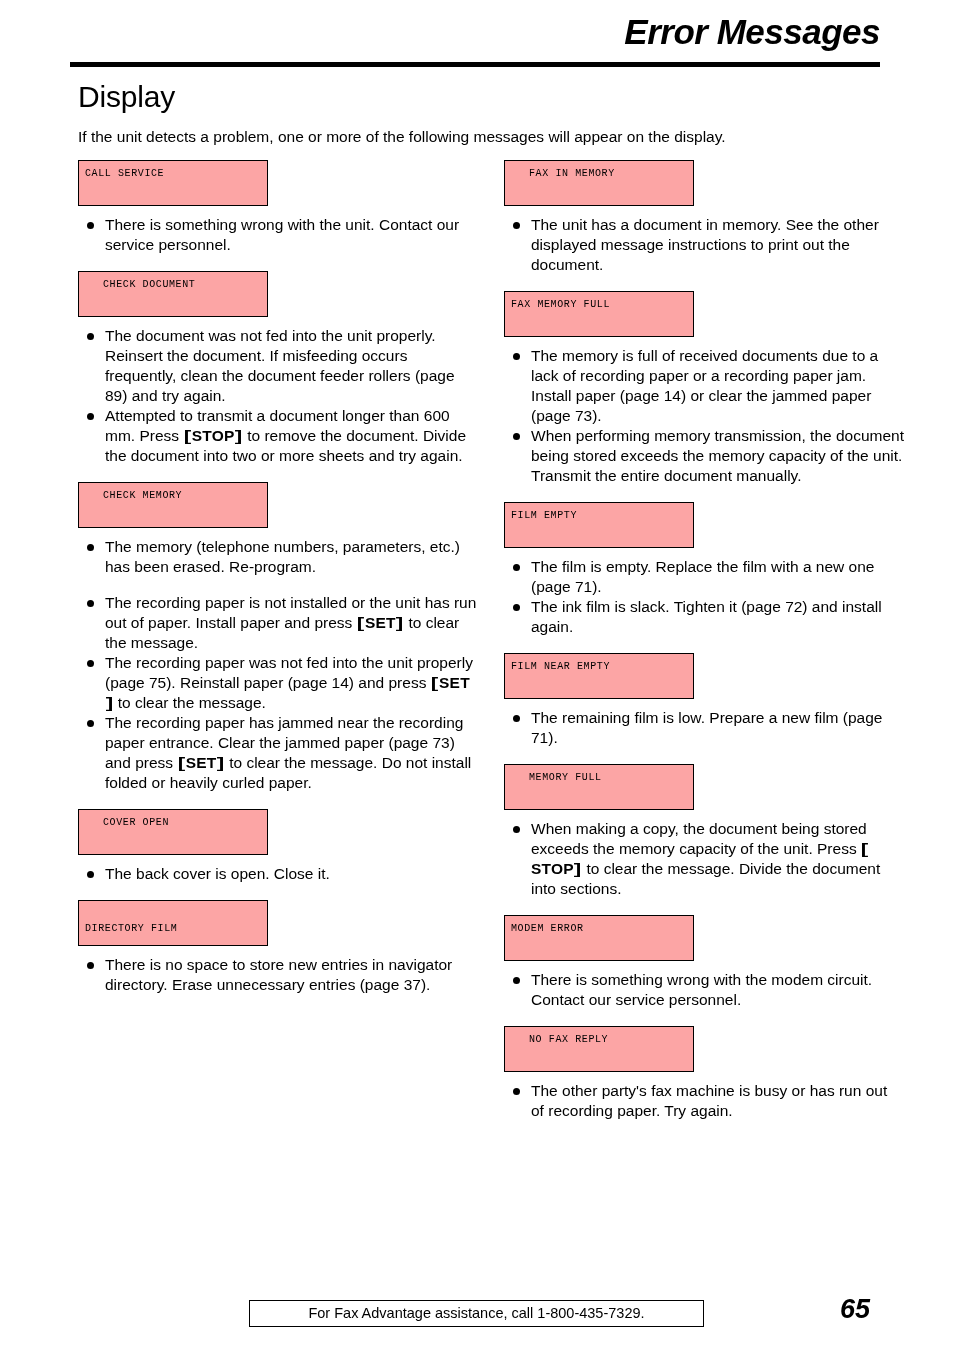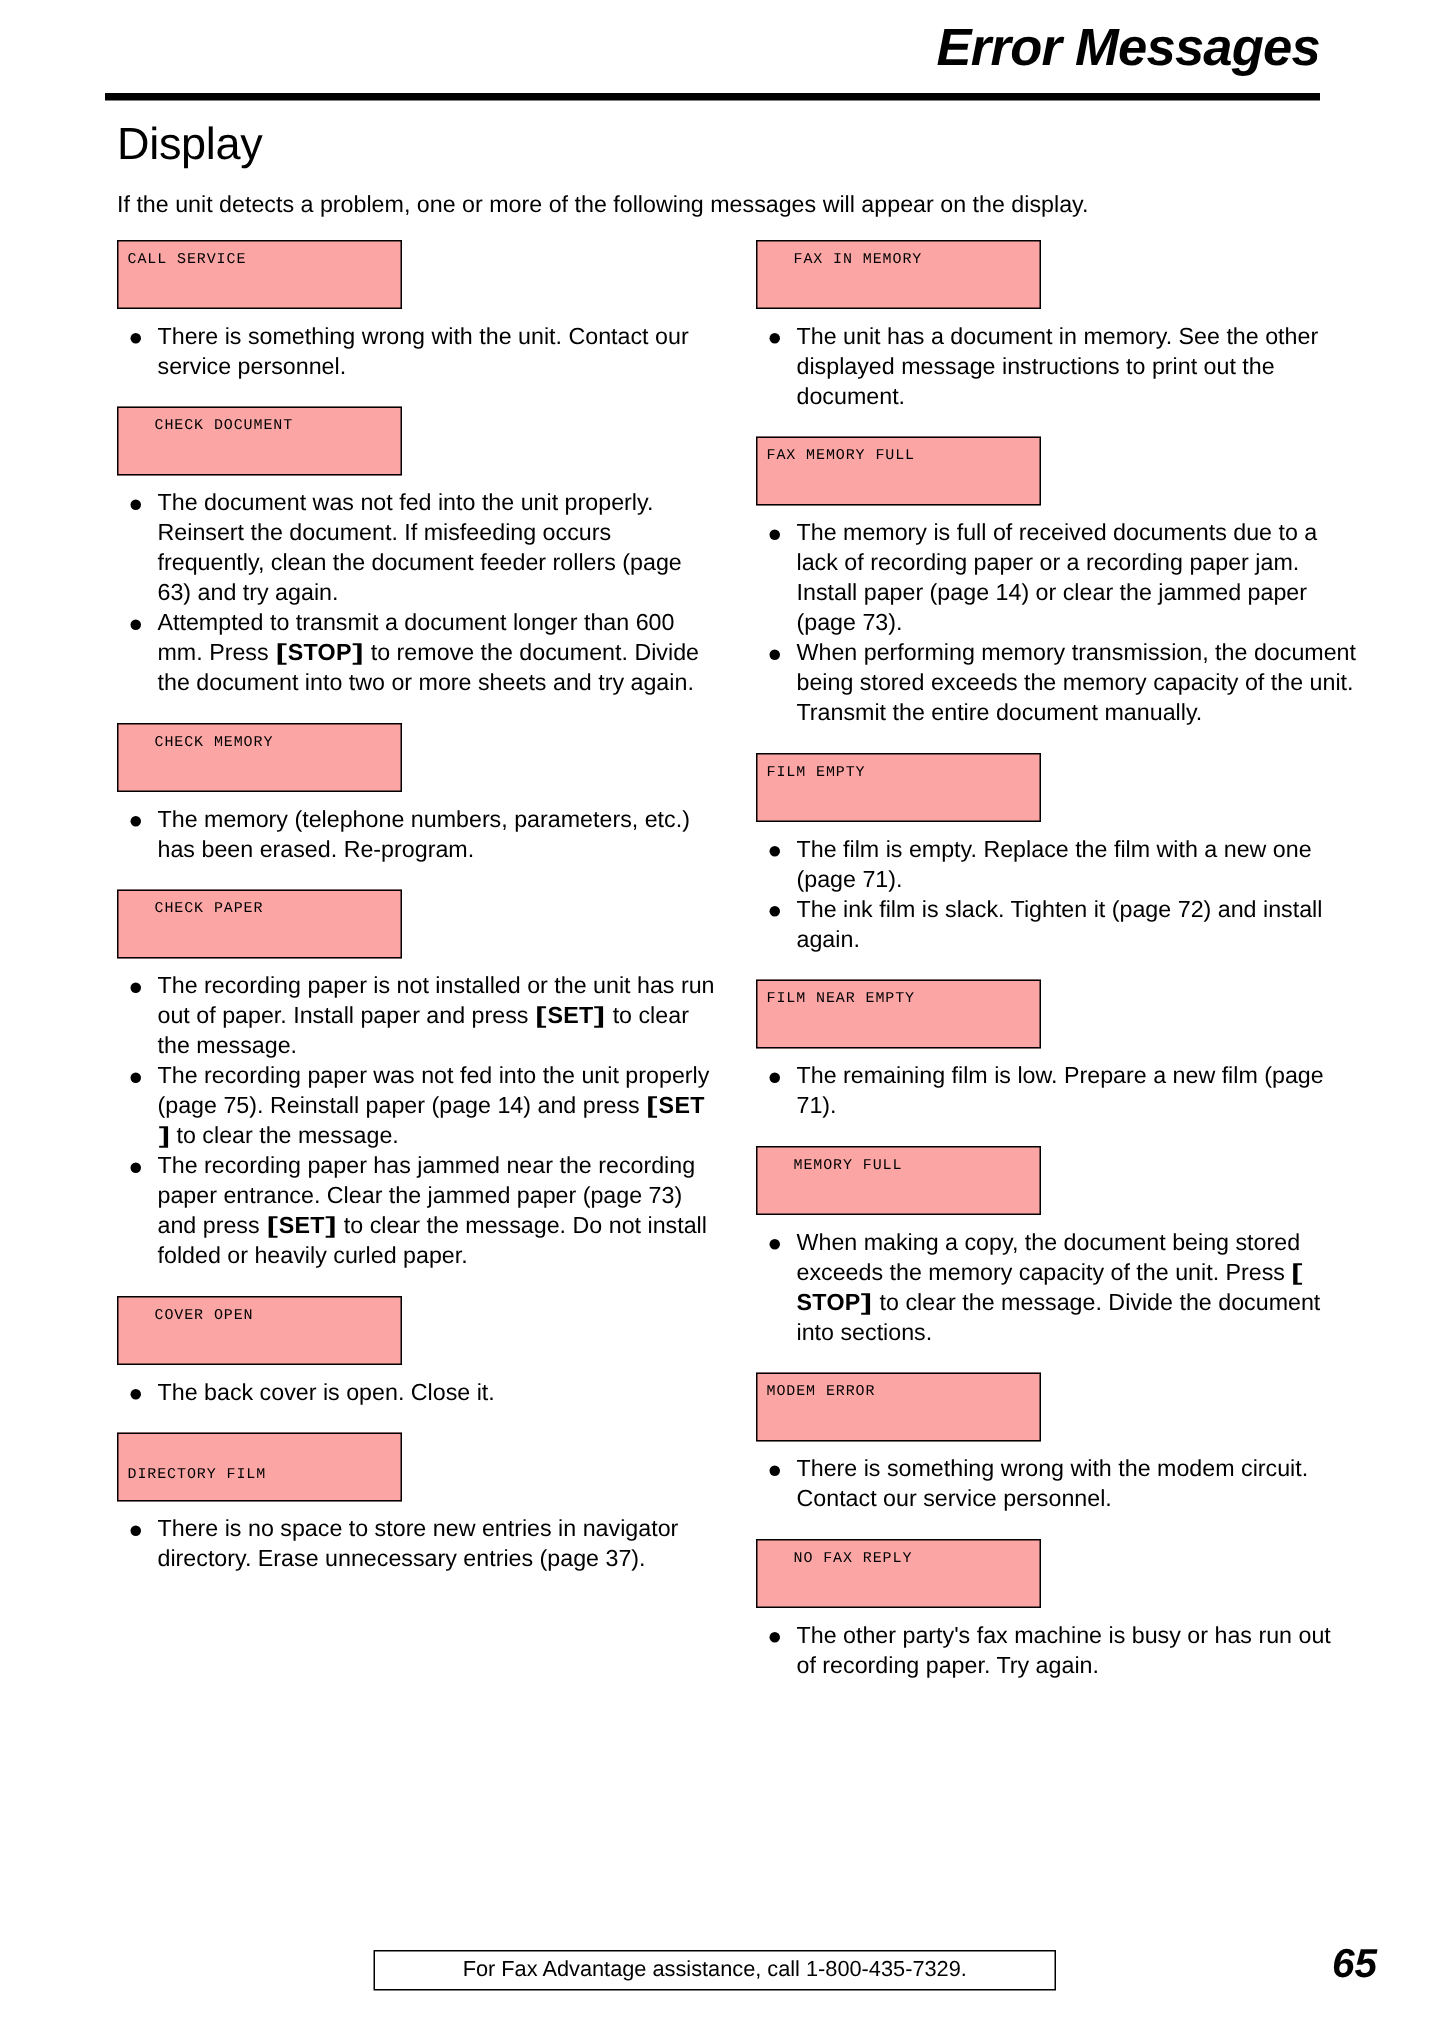--- a/index.html
+++ b/index.html
@@ -150,21 +150,20 @@
     text-align: center;
     white-space: nowrap;
   }
   .page-number {
     position: absolute;
     left: 840px;
     top: 1294px;
     font-size: 27px;
     font-style: italic;
     font-weight: bold;
-    margin-left: 48px;
   }
 </style>
 </head>
 <body>
 
 <div class="page-header">
   <div class="title">Error Messages</div>
 </div>
 <div class="header-rule"></div>
 
@@ -179,36 +178,33 @@
         </div>
         <ul class="notes">
           <li>There is something wrong with the unit. Contact our service personnel.</li>
         </ul>
       </div>
       <div class="msg-block">
         <div class="display-box indent">
           <div class="dtext">CHECK DOCUMENT</div>
         </div>
         <ul class="notes">
-          <li>The document was not fed into the unit properly. Reinsert the document. If misfeeding occurs frequently, clean the document feeder rollers (page 63) and try again.</li>
+          <li>The document was not fed into the unit properly. Reinsert the document. If misfeeding occurs frequently, clean the document feeder rollers (page 89) and try again.</li>
           <li>Attempted to transmit a document longer than 600 mm. Press <span class="key"><span class="brk">[</span>STOP<span class="brk">]</span></span> to remove the document. Divide the document into two or more sheets and try again.</li>
         </ul>
       </div>
       <div class="msg-block">
         <div class="display-box indent">
           <div class="dtext">CHECK MEMORY</div>
         </div>
         <ul class="notes">
           <li>The memory (telephone numbers, parameters, etc.) has been erased. Re-program.</li>
         </ul>
       </div>
       <div class="msg-block">
-        <div class="display-box indent">
-          <div class="dtext">CHECK PAPER</div>
-        </div>
         <ul class="notes">
           <li>The recording paper is not installed or the unit has run out of paper. Install paper and press <span class="key"><span class="brk">[</span>SET<span class="brk">]</span></span> to clear the message.</li>
           <li>The recording paper was not fed into the unit properly (page 75). Reinstall paper (page 14) and press <span class="key"><span class="brk">[</span>SET<span class="brk">]</span></span> to clear the message.</li>
           <li>The recording paper has jammed near the recording paper entrance. Clear the jammed paper (page 73) and press <span class="key"><span class="brk">[</span>SET<span class="brk">]</span></span> to clear the message. Do not install folded or heavily curled paper.</li>
         </ul>
       </div>
       <div class="msg-block">
         <div class="display-box indent">
           <div class="dtext">COVER OPEN</div>
         </div>

